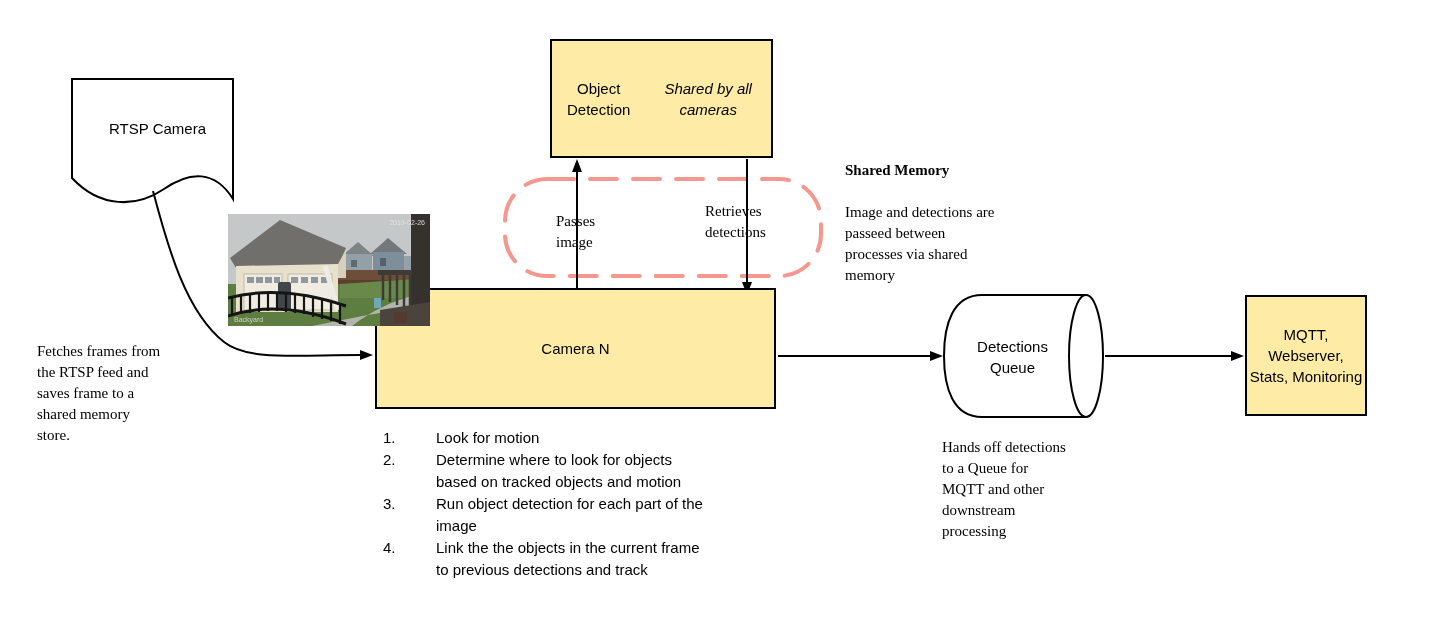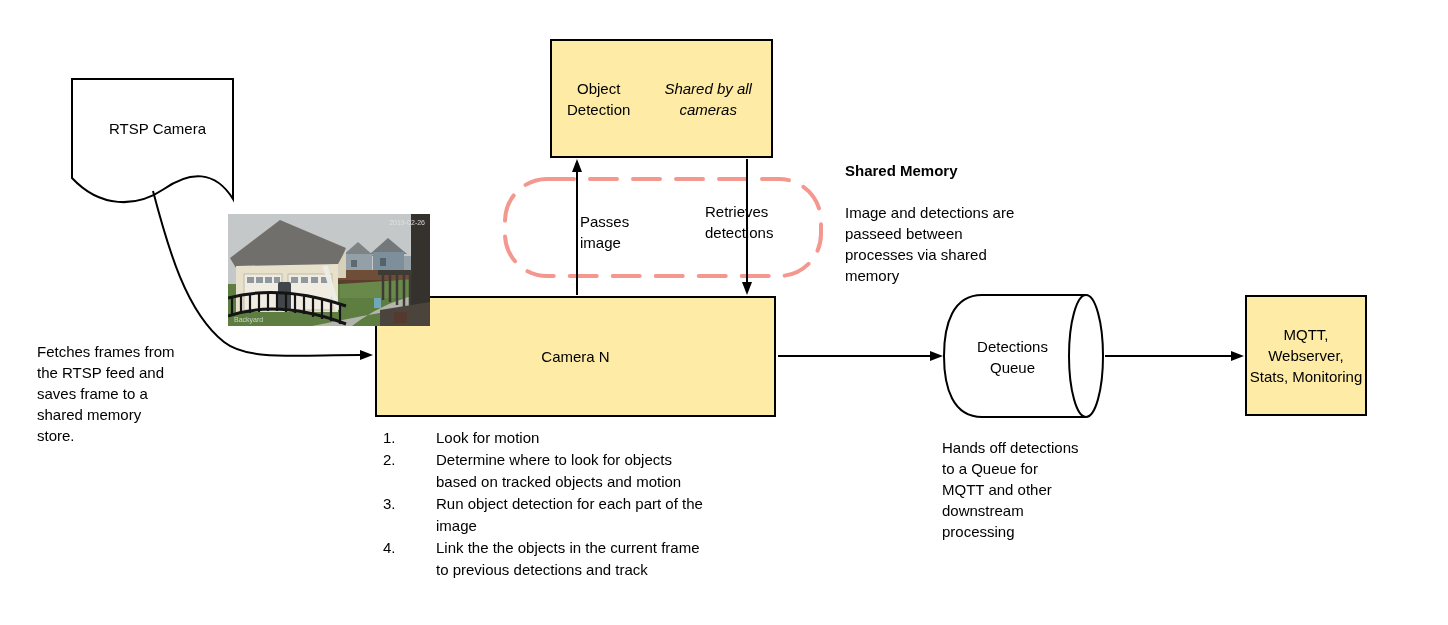--- a/index.html
+++ b/index.html
@@ -30,20 +30,21 @@
     font-size: 15px; line-height: 21px;
     white-space: pre-line;
     z-index: 2;
     padding-left: 10px;
   }
   .note {
     position: absolute;
     font-size: 15px; line-height: 21px;
     white-space: pre-line;
     z-index: 2;
+    font-family: Liberation Serif, serif;
   }
   .note .note-title { font-weight: bold; }
   .subtitle { font-style: italic; }
   .steps {
     position: absolute; left: 383px; top: 427px; width: 400px;
     font-size: 15px; line-height: 22px; z-index: 2;
   }
   .step { display: flex; }
   .step .num { width: 53px; flex: 0 0 53px; }
   .step .txt { white-space: pre-line; }
@@ -79,21 +80,21 @@
     <ellipse cx="1086" cy="356" rx="17" ry="61" fill="#ffffff" stroke="#000" stroke-width="2"></ellipse>
   </svg>
 
   <div class="shape-label" style="left:72px; top:79px; width:161px; height:99px;">RTSP Camera</div>
 
   <div class="node" style="left:550px; top:39px; width:223px; height:119px;">
     <div>Object Detection</div>
     <div class="subtitle">Shared by all cameras</div>
   </div>
 
-  <div class="node" style="left:375px; top:296px; width:401px; height:121px;">
+  <div class="node" style="left:375px; top:288px; width:401px; height:121px;">
     <div>Camera N</div>
   </div>
 
   <div class="node" style="left:1245px; top:295px; width:122px; height:121px; white-space: pre-line; justify-content: center;">
     <div>MQTT, Webserver,
 Stats, Monitoring</div>
   </div>
 
   <div class="shape-label" style="left:945px; top:296px; width:125px; height:121px;">Detections
 Queue</div>
@@ -105,21 +106,21 @@
 store.</div>
 
   <div class="note" style="left:845px; top:139px; width:200px;">
     <div class="note-title">Shared Memory</div>
     <div>Image and detections are
 passeed between
 processes via shared
 memory</div>
   </div>
 
-  <div class="note" style="left:580px; top:211px; width:70px;">Passes
+  <div class="note" style="left:556px; top:211px; width:70px;">Passes
 image</div>
 
   <div class="note" style="left:705px; top:201px; width:95px;">Retrieves
 detections</div>
 
   <div class="note" style="left:942px; top:437px; width:180px;">Hands off detections
 to a Queue for
 MQTT and other
 downstream
 processing</div>

